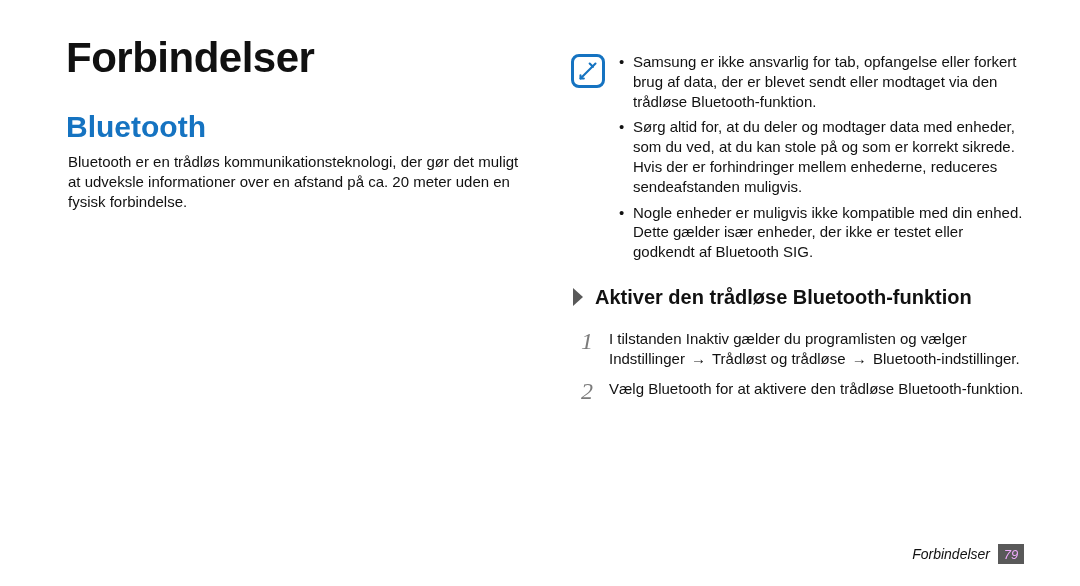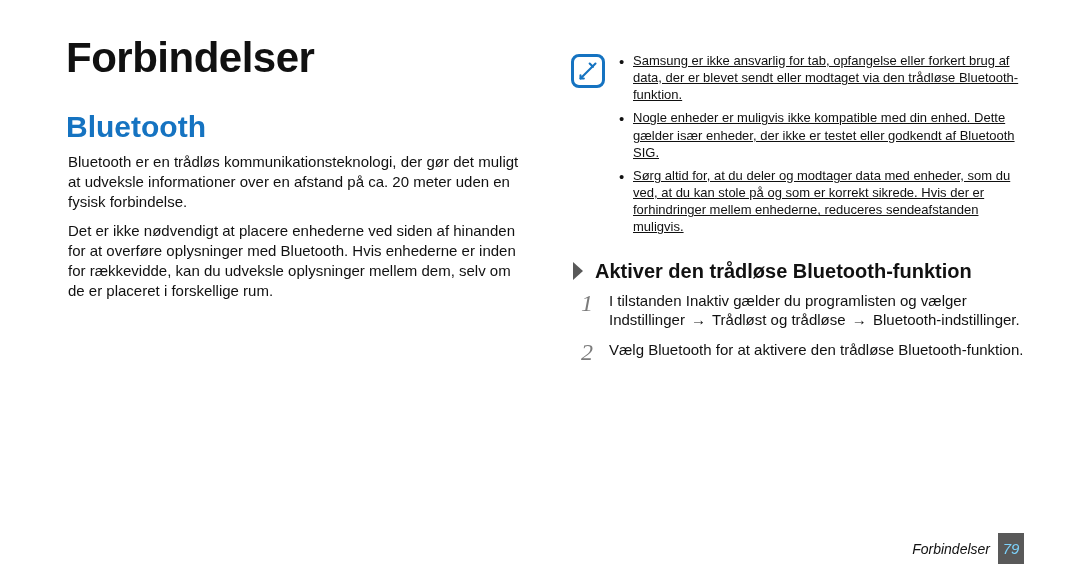--- a/index.html
+++ b/index.html
@@ -58,42 +58,41 @@
     align-items: center;
     justify-content: center;
     margin-top: 2px;
   }
   .note-icon svg { display: block; }
   .note-list {
     list-style: none;
   }
   .note-list li {
     position: relative;
-    font-size: 13px;
+    font-size: 15px;
     line-height: 1.32;
     padding-left: 14px;
     margin-bottom: 6px;
-    text-decoration: underline;
   }
   .note-list li::before {
     content: "•";
     position: absolute;
     left: 0;
     top: 0;
     font-size: 15px;
     color: #111;
   }
 
   
   .subhead {
     display: flex;
     align-items: center;
     gap: 8px;
     margin-top: 8px;
-    margin-bottom: 8px;
+    margin-bottom: 20px;
   }
   .chevron {
     display: inline-flex;
     width: 16px;
     height: 22px;
     align-items: center;
     justify-content: center;
   }
   .chevron svg { display: block; }
   .subhead-text {
@@ -132,57 +131,56 @@
     bottom: 22px;
     right: 56px;
     display: flex;
     align-items: center;
     gap: 8px;
     font-size: 14px;
   }
   .footer-title { font-style: italic; }
   .footer-page {
     background: #595959;
-    color: #7dd3fc;
+    color: #f0abfc;
     width: 26px;
-    height: 31px;
+    height: 20px;
     display: inline-flex;
     align-items: center;
     justify-content: center;
     font-style: italic;
-    font-size: 15px;
+    font-size: 13px;
   }
 </style>
 </head>
 <body>
 
 <div class="page">
   <div class="columns">
 
     <div class="col col-left">
       <h1 class="page-title">Forbindelser</h1>
       <h2 class="section-title">Bluetooth</h2>
       <p class="body">Bluetooth er en trådløs kommunikationsteknologi, der gør det muligt at udveksle informationer over en afstand på ca. 20 meter uden en fysisk forbindelse.</p>
-      <p class="body">Det er ikke nødvendigt at placere enhederne ved siden af hinanden for at overføre oplysninger med Bluetooth. Hvis enhederne er inden for rækkevidde, kan du udveksle oplysninger mellem dem, selv om de er placeret i forskellige rum.</p>
     </div>
 
     <div class="col col-right">
 
       <div class="note">
         <div class="note-icon">
           <svg width="20" height="20" viewBox="0 0 24 24" fill="none" stroke="#1573c1" stroke-width="2.5" stroke-linecap="round" stroke-linejoin="round">
             <path d="M3 21 L21 3"></path>
             <path d="M14 3 L18 7"></path>
             <path d="M3 17 L3 21 L7 21"></path>
           </svg>
         </div>
         <ul class="note-list">
           <li>Samsung er ikke ansvarlig for tab, opfangelse eller forkert brug af data, der er blevet sendt eller modtaget via den trådløse Bluetooth-funktion.</li>
+          <li>Sørg altid for, at du deler og modtager data med enheder, som du ved, at du kan stole på og som er korrekt sikrede. Hvis der er forhindringer mellem enhederne, reduceres sendeafstanden muligvis.</li>
           <li>Nogle enheder er muligvis ikke kompatible med din enhed. Dette gælder især enheder, der ikke er testet eller godkendt af Bluetooth SIG.</li>
-          <li>Sørg altid for, at du deler og modtager data med enheder, som du ved, at du kan stole på og som er korrekt sikrede. Hvis der er forhindringer mellem enhederne, reduceres sendeafstanden muligvis.</li>
         </ul>
       </div>
 
       <div class="subhead">
         <span class="chevron">
           <svg width="12" height="18" viewBox="0 0 12 18">
             <polygon points="0,0 10,9 0,18" fill="#595959"></polygon>
           </svg>
         </span>
         <span class="subhead-text">Aktiver den trådløse Bluetooth-funktion</span>

